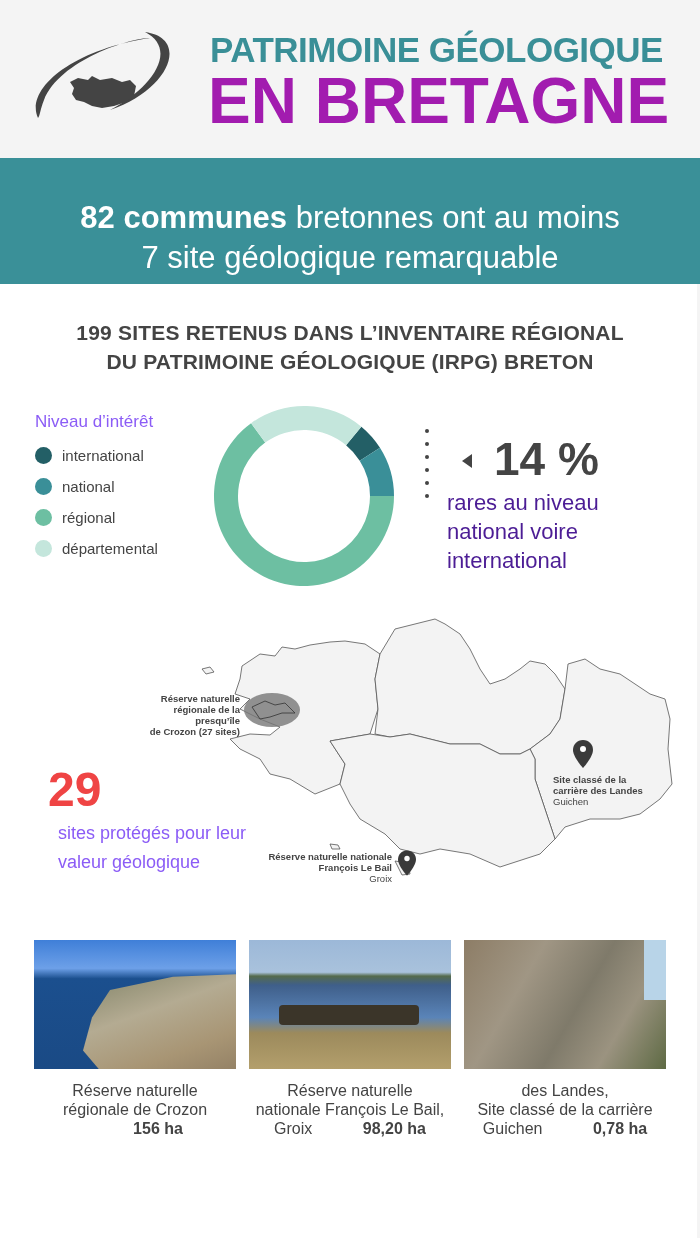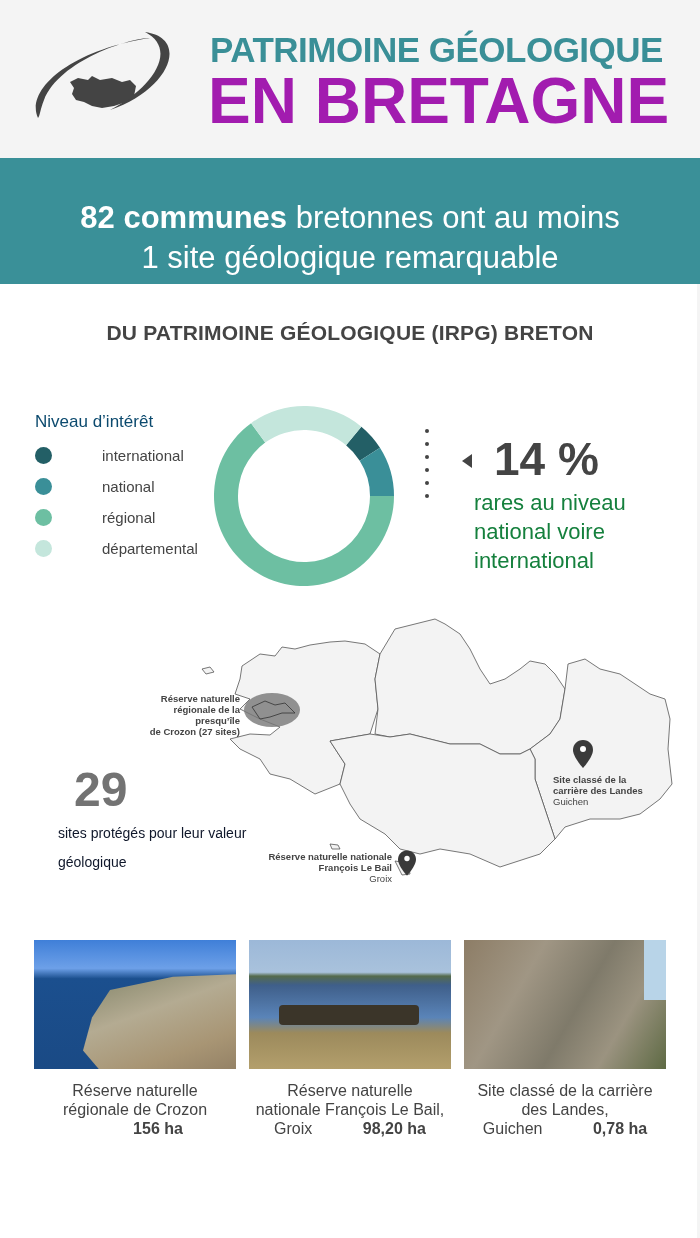--- a/index.html
+++ b/index.html
@@ -6,38 +6,38 @@
   body { width: 700px; height: 1238px; background: #f4f4f4; font-family: "Liberation Sans", sans-serif; color: #444; overflow: hidden; position: relative; }
   .header { position: absolute; left: 0; top: 0; width: 700px; height: 158px; background: #f4f4f4; }
   .logo { position: absolute; left: 30px; top: 30px; width: 150px; height: 100px; }
   .title1 { position: absolute; left: 210px; top: 30px; font-size: 35px; font-weight: bold; color: #3a8f97; letter-spacing: -0.5px; }
   .title2 { position: absolute; left: 208px; top: 64px; font-size: 64px; font-weight: bold; color: #a21caf; letter-spacing: 0px; }
   .banner { position: absolute; left: 0; top: 158px; width: 700px; height: 126px; background: #3a9098; color: #fff; text-align: center; font-size: 31px; line-height: 40px; padding-top: 40px; }
   .banner b { font-weight: bold; }
   .panel { position: absolute; left: 0; top: 284px; width: 697px; height: 954px; background: #ffffff; }
   .sites-title { position: absolute; left: 0; top: 34px; width: 700px; text-align: center; font-size: 21px; font-weight: bold; color: #444; line-height: 29px; letter-spacing: 0.2px; }
   .legend { position: absolute; left: 35px; top: 128px; }
-  .legend-title { font-size: 17px; color: #0c4a6e; margin-bottom: 8px; }
-  .legend-item { display: flex; align-items: center; height: 31px; font-size: 15px; color: #444; gap: 40px; }
+  .legend-title { font-size: 17px; color: #8b5cf6; margin-bottom: 8px; }
+  .legend-item { display: flex; align-items: center; height: 31px; font-size: 15px; color: #444; }
   .dot { width: 17px; height: 17px; border-radius: 50%; margin-right: 10px; }
   .donut { position: absolute; left: 212px; top: 120px; width: 184px; height: 184px; }
   .dots-col { position: absolute; left: 425px; top: 145px; width: 6px; }
   .dots-col span { display: block; width: 4px; height: 4px; border-radius: 50%; background: #444; margin-bottom: 9px; }
   .arrow { position: absolute; left: 462px; top: 170px; width: 0; height: 0; border-top: 7px solid transparent; border-bottom: 7px solid transparent; border-right: 10px solid #444; }
   .pct { position: absolute; left: 494px; top: 148px; font-size: 46px; font-weight: bold; color: #444; }
-  .pct-desc { position: absolute; left: 474px; top: 204px; font-size: 22px; line-height: 29px; color: #15803d; width: 210px; }
+  .pct-desc { position: absolute; left: 447px; top: 204px; font-size: 22px; line-height: 29px; color: #4c1d95; width: 210px; }
   .map { position: absolute; left: 190px; top: 325px; width: 490px; height: 290px; }
   .map-label { position: absolute; font-size: 9.5px; line-height: 11px; color: #444; }
   .map-label b { font-weight: bold; }
   .crozon-label { left: 140px; top: 409px; text-align: right; width: 100px; }
   .landes-label { left: 553px; top: 490px; width: 110px; }
   .groix-label { left: 262px; top: 567px; text-align: right; width: 130px; }
   .pin { position: absolute; }
-  .protected-num { position: absolute; left: 74px; top: 478px; font-size: 48px; font-weight: bold; color: #737373; }
-  .protected-desc { position: absolute; left: 58px; top: 535px; font-size: 14px; line-height: 29px; color: #0f172a; width: 200px; }
+  .protected-num { position: absolute; left: 48px; top: 478px; font-size: 48px; font-weight: bold; color: #ef4444; }
+  .protected-desc { position: absolute; left: 58px; top: 535px; font-size: 18px; line-height: 29px; color: #8b5cf6; width: 200px; }
   .photos { position: absolute; left: 34px; top: 656px; width: 632px; display: flex; justify-content: space-between; }
   .photo-card { width: 202px; text-align: center; }
   .photo { width: 202px; height: 129px; position: relative; overflow: hidden; }
   .caption { margin-top: 12px; font-size: 16px; line-height: 19px; color: #444; }
   .caption b { font-weight: bold; margin-left: 46px; }
   .footer { position: absolute; left: 34px; top: 890px; font-size: 12px; line-height: 18px; color: #444; width: 640px; }
 </style>
 </head>
 <body>
 
@@ -46,25 +46,26 @@
     <path d="M8 88 C -5 60, 40 20, 120 8 C 100 8, 30 30, 14 70 C 10 80, 10 86, 8 88 Z" fill="#444"></path>
     <path d="M115 2 C 160 8, 140 60, 80 80 C 120 60, 150 20, 115 2 Z" fill="#444"></path>
     <path d="M40 52 L48 48 L58 50 L62 46 L70 50 L82 48 L92 52 L100 50 L106 56 L104 66 L96 72 L84 76 L72 78 L62 76 L54 72 L46 70 L42 64 L44 58 Z" fill="#444"></path>
   </svg>
   <div class="title1">PATRIMOINE GÉOLOGIQUE</div>
   <div class="title2">EN BRETAGNE</div>
 </div>
 
 <div class="banner">
   <div><b>82 communes</b><span> bretonnes ont au moins</span></div>
-  <div>1 site géologique remarquable</div>
+  <div>7 site géologique remarquable</div>
 </div>
 
 <div class="panel">
   <div class="sites-title">
+    <div>199 SITES RETENUS DANS L’INVENTAIRE RÉGIONAL</div>
     <div>DU PATRIMOINE GÉOLOGIQUE (IRPG) BRETON</div>
   </div>
 
   <div class="legend">
     <div class="legend-title">Niveau d’intérêt</div>
     <div class="legend-item">
       <span class="dot" style="background:#235f66"></span>
       <span>international</span>
     </div>
     <div class="legend-item">
@@ -166,20 +167,20 @@
         <div>Réserve naturelle</div>
         <div>nationale François Le Bail,</div>
         <div><span>Groix </span><b>98,20 ha</b></div>
       </div>
     </div>
     <div class="photo-card">
       <div class="photo" style="background:linear-gradient(120deg,#8d7d66 0%,#a09684 30%,#7f7a6a 55%,#9b9380 75%,#5e6a44 100%);">
         <div style="position:absolute;right:0;top:0;width:22px;height:60px;background:#b8d4e8;"></div>
       </div>
       <div class="caption">
+        <div>des Landes,</div>
         <div>Site classé de la carrière</div>
-        <div>des Landes,</div>
         <div><span>Guichen </span><b>0,78 ha</b></div>
       </div>
     </div>
   </div>
 
 </div>
 
 </body></html>

